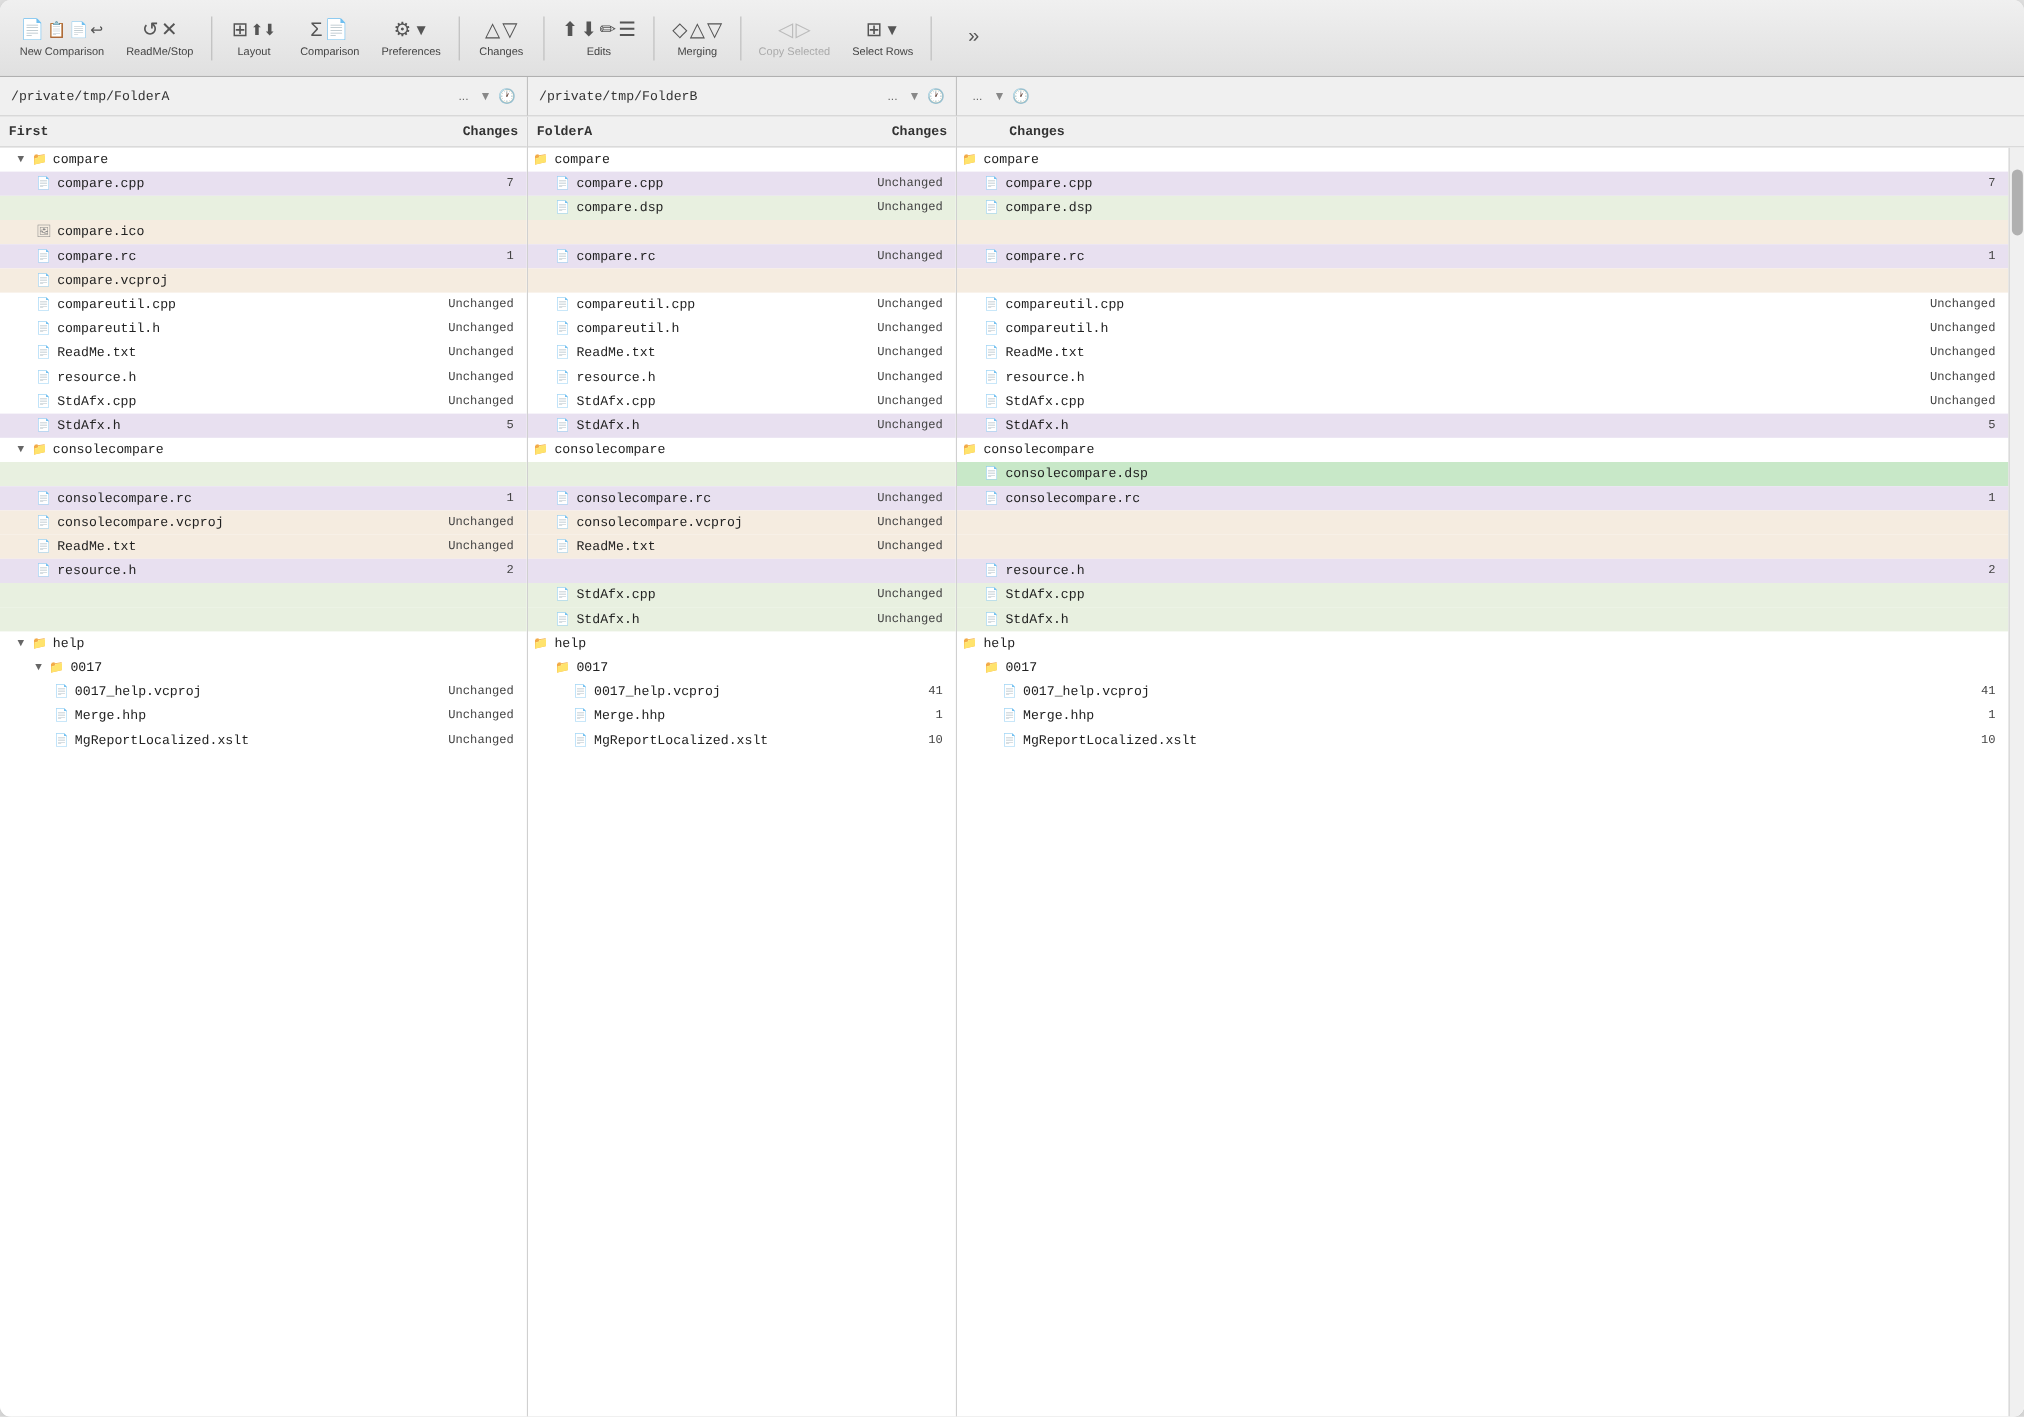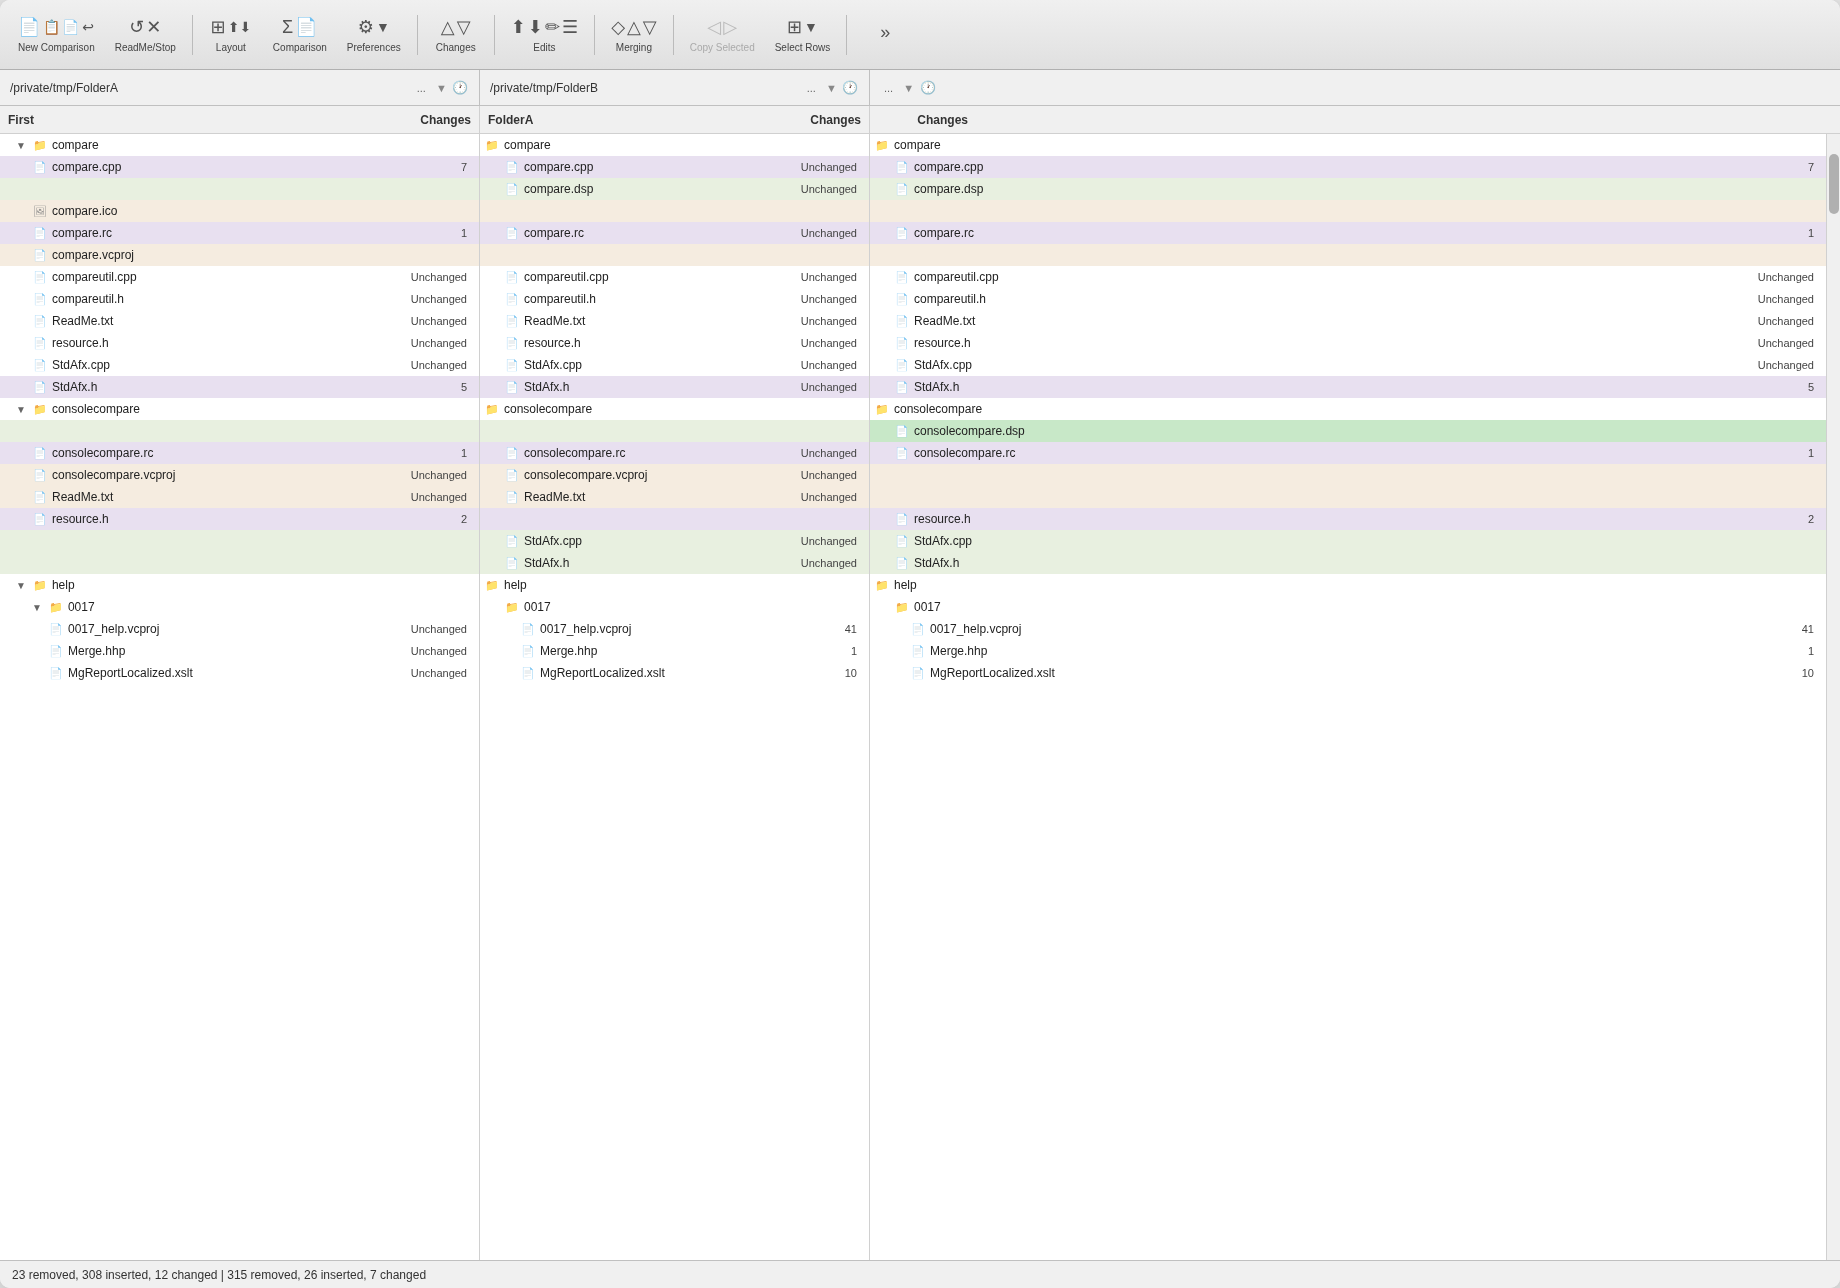--- a/index.html
+++ b/index.html
@@ -116,20 +116,21 @@
       align-items: center;
       padding: 0 10px;
       gap: 6px;
       border-right: 1px solid #c0c0c0;
     }
     .pathbar-pane:last-child { border-right: none; }
     .pathbar-path {
       font-size: 12px;
       color: #333;
       flex: 1;
+      font-family: Liberation Mono, monospace;
     }
     .pathbar-btn {
       font-size: 11px;
       color: #666;
       cursor: pointer;
       background: none;
       border: none;
       padding: 2px 4px;
     }
     .pathbar-arrow {
@@ -146,20 +147,21 @@
       flex: 1;
       display: flex;
       flex-direction: column;
       overflow: hidden;
       background: #fff;
     }
     .columns-wrapper {
       display: flex;
       flex: 1;
       overflow: hidden;
+      font-family: Liberation Mono, monospace;
     }
     .col-pane {
       display: flex;
       flex-direction: column;
       overflow: hidden;
     }
     .col-pane-1 { width: 480px; border-right: 1px solid #d0d0d0; }
     .col-pane-2 { width: 390px; border-right: 1px solid #d0d0d0; }
     .col-pane-3 { flex: 1; }
     .col-header {
@@ -1023,16 +1025,13 @@
           <div class="scrollbar-pane">
             <div class="scrollbar-track">
               <div class="scrollbar-thumb"></div>
             </div>
           </div>
         </div>
       </div>
     </div>
   </div>
 
-  <div class="statusbar">
-    <span>23 removed, 308 inserted, 12 changed | 315 removed, 26 inserted, 7 changed</span>
-  </div>
 </div>
 
 </body></html>

